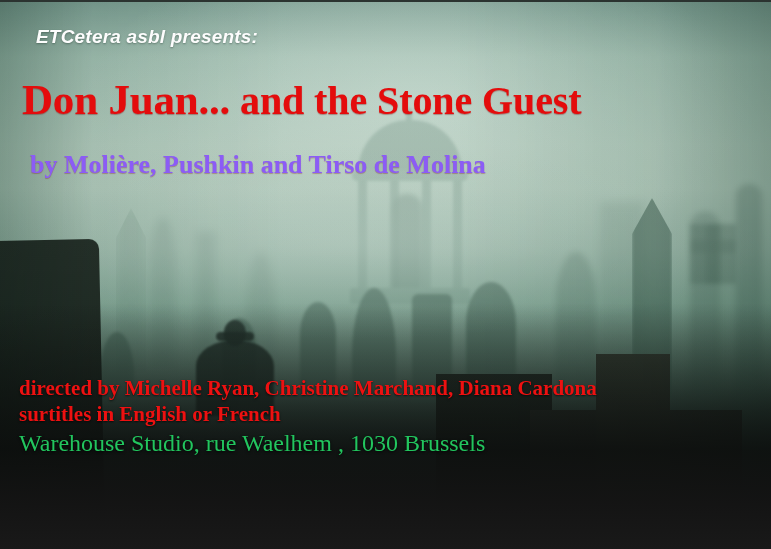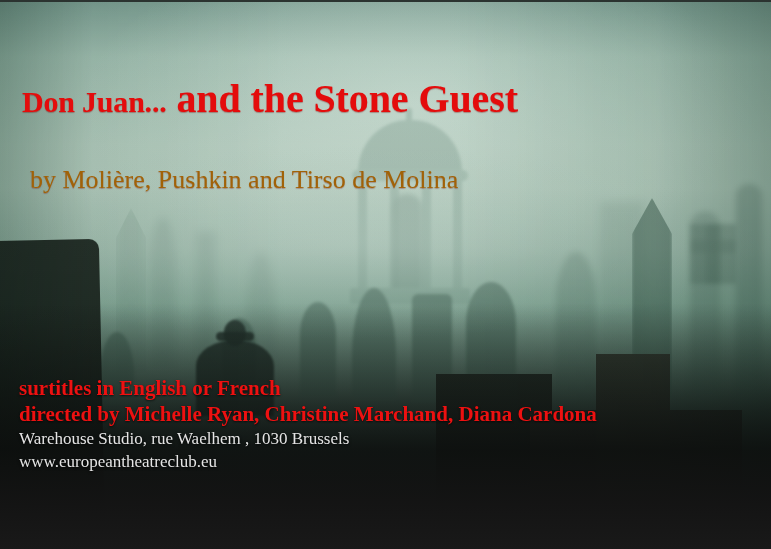--- a/index.html
+++ b/index.html
@@ -150,50 +150,50 @@
   }
 
   #title {
     position: absolute;
     left: 22px; top: 73px;
     white-space: nowrap;
     color: #e40c0c;
     font-weight: bold;
     text-shadow: 0 1px 1px rgba(120,0,0,.35);
   }
-  #title .main { font-size: 30px; letter-spacing: -.2px; }
+  #title .main { font-size: 43px; letter-spacing: -.2px; }
   #title .sub  { font-size: 40px; letter-spacing: -.1px; }
 
   #byline {
     position: absolute;
-    left: 30px; top: 163px;
+    left: 30px; top: 148px;
     font-size: 26px;
-    font-weight: normal;
-    color: #a16207;
+    font-weight: bold;
+    color: #8b5cf6;
     white-space: nowrap;
     text-shadow: 0 1px 1px rgba(120,0,0,.3);
   }
 
   #credits {
     position: absolute;
     left: 19px; top: 374px;
     line-height: 1.22;
     white-space: nowrap;
   }
   #credits .red {
     display: block;
     font-size: 21px;
     font-weight: bold;
     color: #ed1111;
     text-shadow: 0 1px 2px rgba(0,0,0,.65);
   }
   #credits .white {
     display: block;
-    font-size: 17px;
-    color: #e5e5e5;
+    font-size: 24px;
+    color: #22c55e;
     padding-top: 2px;
     text-shadow: 0 1px 3px rgba(0,0,0,.85);
   }
 </style>
 </head>
 <body>
 
 <div id="poster">
 
   <div class="layer" id="bg-sky"></div>
@@ -242,27 +242,27 @@
 
   <div class="slab" style="left:-10px; top:238px; width:112px; height:300px; border-radius:0 10px 0 0; transform:rotate(-1.2deg);"></div>
   <div class="slab" style="left:436px; top:372px; width:116px; height:170px;"></div>
   <div class="slab" style="left:530px; top:408px; width:212px; height:132px; background:linear-gradient(to bottom,#2a2b26,#161815);"></div>
   <div class="slab" style="left:596px; top:352px; width:74px;  height:190px; background:linear-gradient(to bottom,#33342c,#1a1c18);"></div>
 
   <div class="layer" id="bg-hvignette"></div>
   <div class="layer" id="bg-cast"></div>
   <div class="layer" id="bg-floor"></div>
 
+  <div id="presents">ETCetera asbl presents:</div>
 
   <div id="title">
     <span class="main">Don Juan...</span><span class="sub"> and the Stone Guest</span>
   </div>
 
   <div id="byline">by Molière, Pushkin and Tirso de Molina</div>
 
   <div id="credits">
+    <span class="red">directed by Michelle Ryan, Christine Marchand, Diana Cardona</span>
     <span class="red">surtitles  in English or French</span>
-    <span class="red">directed by Michelle Ryan, Christine Marchand, Diana Cardona</span>
     <span class="white">Warehouse Studio, rue Waelhem , 1030 Brussels</span>
-    <span class="white">www.europeantheatreclub.eu</span>
   </div>
 
 </div>
 
 </body></html>

